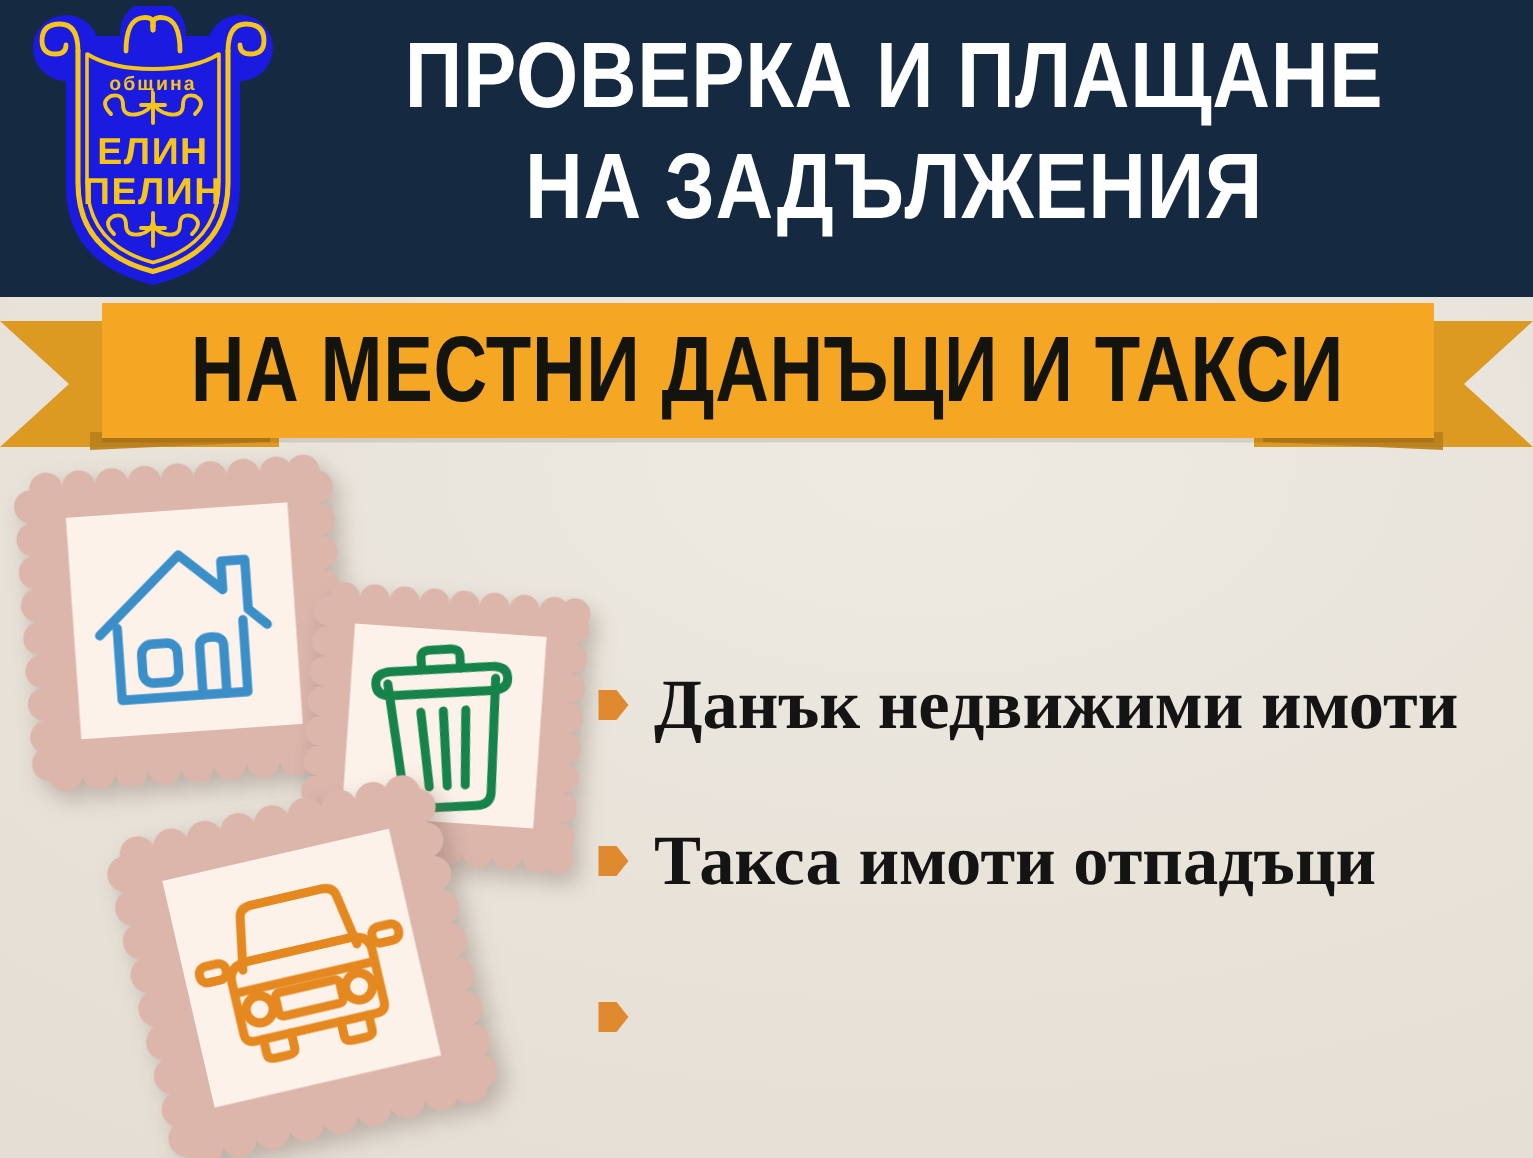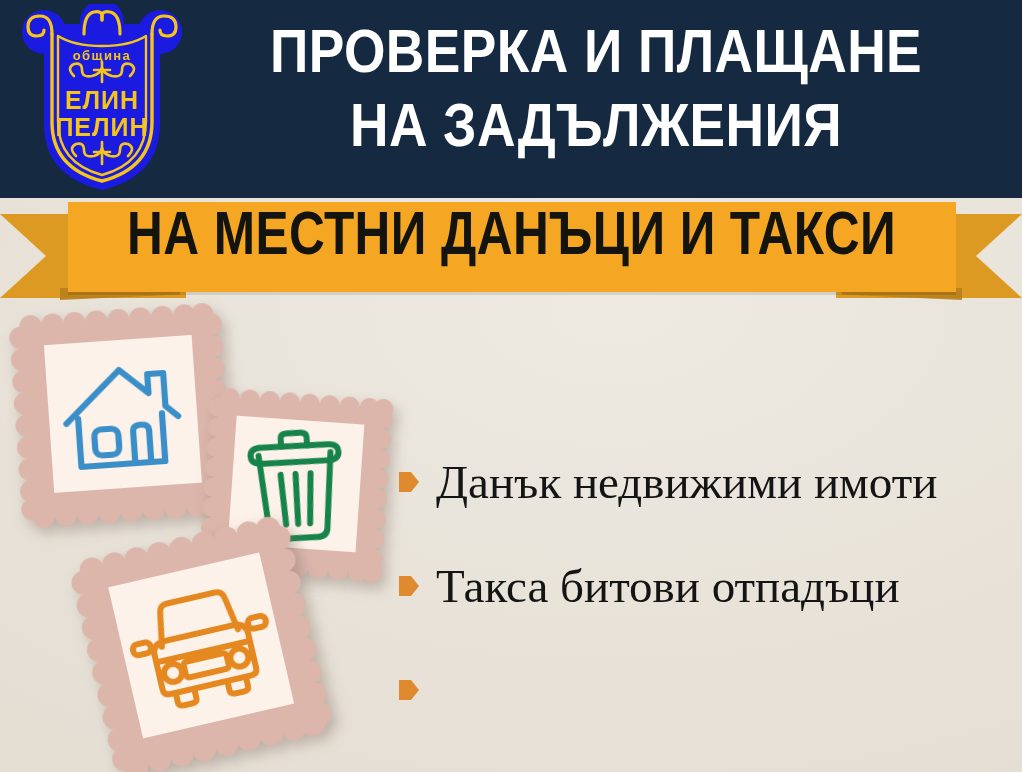--- a/index.html
+++ b/index.html
@@ -66,39 +66,39 @@
     background:#b97f1b;opacity:.9;
     clip-path:polygon(0 0,100% 0,100% 100%,0 55%);
   }
   .ribbon-bar{
     position:absolute;left:68px;top:6px;width:888px;height:90px;
     background:#f5a623;
     box-shadow:0 3px 0 rgba(0,0,0,.10);
   }
   .ribbon-text{
     position:absolute;left:68px;top:6px;width:888px;height:90px;
-    display:flex;justify-content:center;
+    display:flex;align-items:center;justify-content:center;
     color:#14140f;
     font-family:"Liberation Sans", sans-serif;
     font-weight:bold;font-size:62px;line-height:62px;
     letter-spacing:0.5px;white-space:nowrap;
     transform-origin:center center;
   }
   .ribbon-text span{display:inline-block;transform:scaleX(0.80);}
 
   
   .stamp{
     position:absolute;
     filter:drop-shadow(5px 7px 7px rgba(120,100,90,.38));
   }
   .stamp svg{display:block;}
 
   
   .bullets{
-    position:absolute;left:398px;top:430px;width:610px;z-index:4;
+    position:absolute;left:398px;top:418px;width:610px;z-index:4;font-weight:bold;
   }
   .bullet-row{
     display:flex;align-items:center;
     height:104px;
   }
   .bullet-mark{
     flex:0 0 auto;width:22px;height:26px;margin-right:16px;
     display:block;
   }
   .bullet-label{
@@ -361,21 +361,21 @@
       <svg class="bullet-mark" viewBox="0 0 22 26">
         <path d="M1 3 L13 3 L21 13 L13 23 L1 23 Z" fill="#e08a30"></path>
       </svg>
       <span class="bullet-label">Данък недвижими имоти</span>
     </div>
 
     <div class="bullet-row">
       <svg class="bullet-mark" viewBox="0 0 22 26">
         <path d="M1 3 L13 3 L21 13 L13 23 L1 23 Z" fill="#e08a30"></path>
       </svg>
-      <span class="bullet-label">Такса битови отпадъци</span>
+      <span class="bullet-label">Такса имоти отпадъци</span>
     </div>
 
     <div class="bullet-row">
       <svg class="bullet-mark" viewBox="0 0 22 26">
         <path d="M1 3 L13 3 L21 13 L13 23 L1 23 Z" fill="#e08a30"></path>
       </svg>
     </div>
 
   </div>
 

